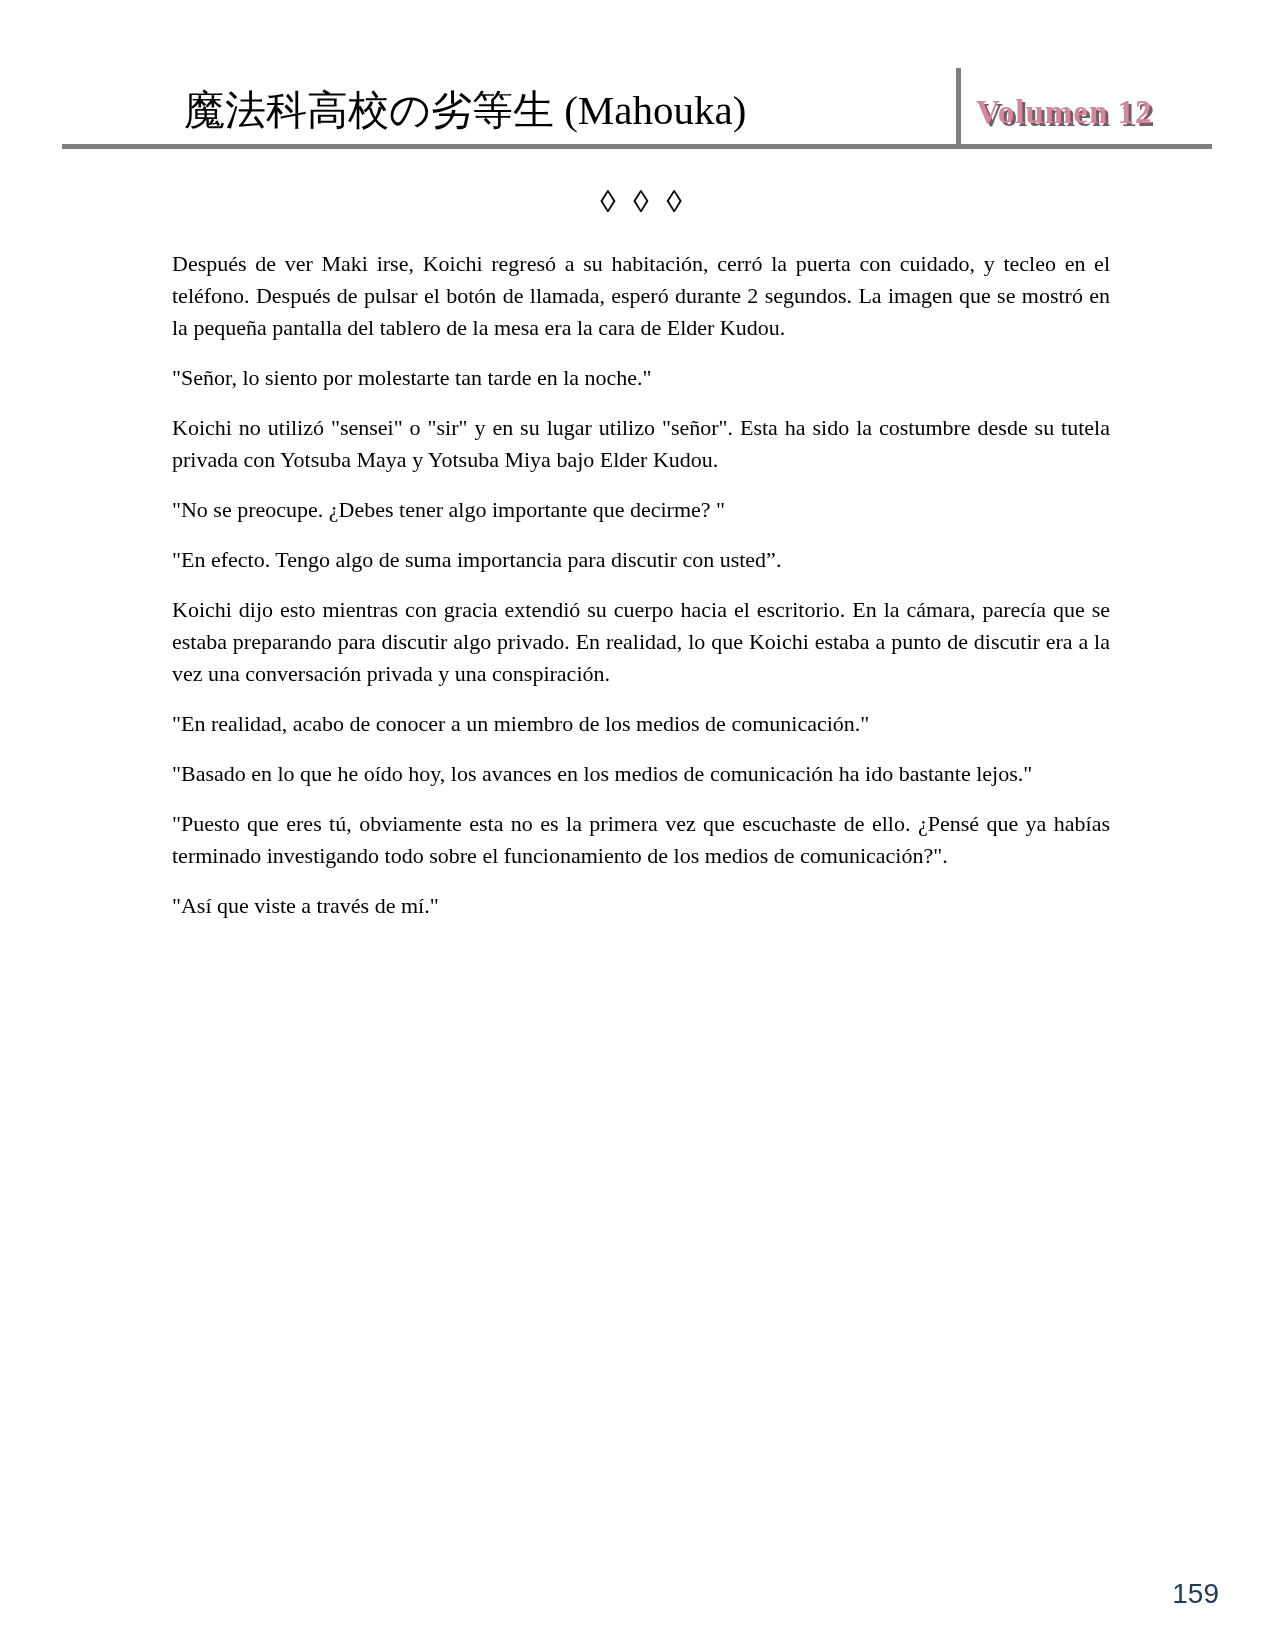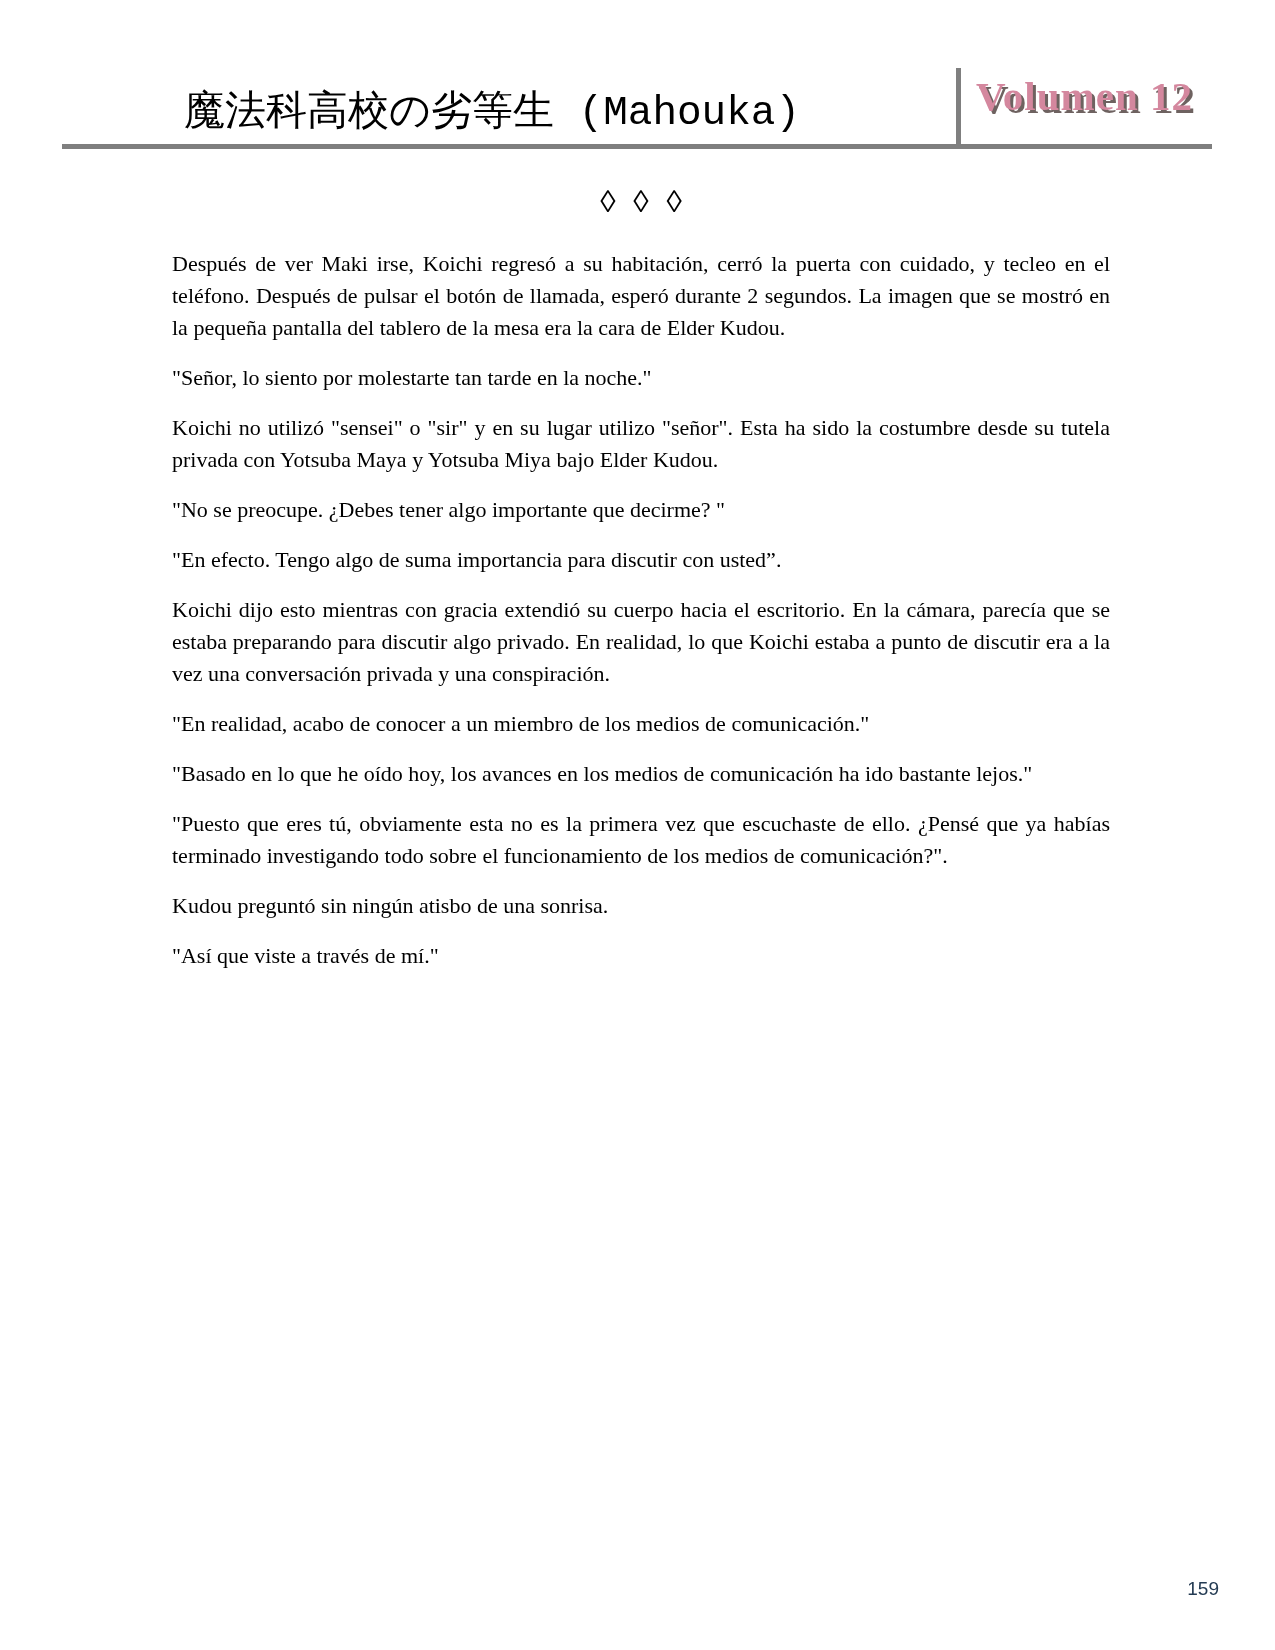--- a/index.html
+++ b/index.html
@@ -23,35 +23,35 @@
   .header-inner {
     position: relative;
     height: 80px;
   }
   .doc-title {
     position: absolute;
     left: 122px;
     bottom: 6px;
     font-size: 41px;
     white-space: nowrap;
-    font-family: Liberation Mono, monospace;
+    font-family: Liberation Serif, serif;
   }
   .vbar {
     position: absolute;
     left: 894px;
     top: 4px;
     width: 5px;
     height: 76px;
     background: #7f7f7f;
   }
   .volume {
     position: absolute;
     left: 914px;
-    top: 8px;
-    font-size: 41px;
+    top: 30px;
+    font-size: 33px;
     font-weight: bold;
     letter-spacing: 1px;
     white-space: nowrap;
     text-shadow: 3px 3px 0 var(--vol-shadow, #6e6260);
   }
   .header-rule {
     height: 5px;
     background: #7f7f7f;
     border-bottom: 6px solid #ffffff;
     box-shadow: 0 7px 0 -6px #cfcfcf;
@@ -78,21 +78,21 @@
     word-spacing: 10px;
     font-weight: normal;
   }
 
   
   .page-number {
     position: absolute;
     top: 1578px;
     right: 56px;
     font-family: "Liberation Sans", sans-serif;
-    font-size: 19px;
+    font-size: 28px;
   }
 </style>
 </head>
 <body>
 
 <div class="page">
 
   <div class="header">
     <div class="header-inner">
       <div class="doc-title">魔法科高校の劣等生 (Mahouka)</div>
@@ -106,19 +106,18 @@
       <p class="divider">◊ ◊ ◊</p>
       <p class="para">Después de ver Maki irse, Koichi regresó a su habitación, cerró la puerta con cuidado, y tecleo en el teléfono. Después de pulsar el botón de llamada, esperó durante 2 segundos. La imagen que se mostró en la pequeña pantalla del tablero de la mesa era la cara de Elder Kudou.</p>
       <p class="para">"Señor, lo siento por molestarte tan tarde en la noche."</p>
       <p class="para">Koichi no utilizó "sensei" o "sir" y en su lugar utilizo "señor". Esta ha sido la costumbre desde su tutela privada con Yotsuba Maya y Yotsuba Miya bajo Elder Kudou.</p>
       <p class="para">"No se preocupe. ¿Debes tener algo importante que decirme? "</p>
       <p class="para">"En efecto. Tengo algo de suma importancia para discutir con usted”.</p>
       <p class="para">Koichi dijo esto mientras con gracia extendió su cuerpo hacia el escritorio. En la cámara, parecía que se estaba preparando para discutir algo privado. En realidad, lo que Koichi estaba a punto de discutir era a la vez una conversación privada y una conspiración.</p>
       <p class="para">"En realidad, acabo de conocer a un miembro de los medios de comunicación."</p>
       <p class="para">"Basado en lo que he oído hoy, los avances en los medios de comunicación ha ido bastante lejos."</p>
       <p class="para">"Puesto que eres tú, obviamente esta no es la primera vez que escuchaste de ello. ¿Pensé que ya habías terminado investigando todo sobre el funcionamiento de los medios de comunicación?".</p>
-      <p class="para">Kudou preguntó sin ningún atisbo de una sonrisa.</p>
       <p class="para">"Así que viste a través de mí."</p>
     </div>
 
   <div class="page-number" style="color: rgb(36, 59, 83);">159</div>
 
 </div>
 
 </body></html>

